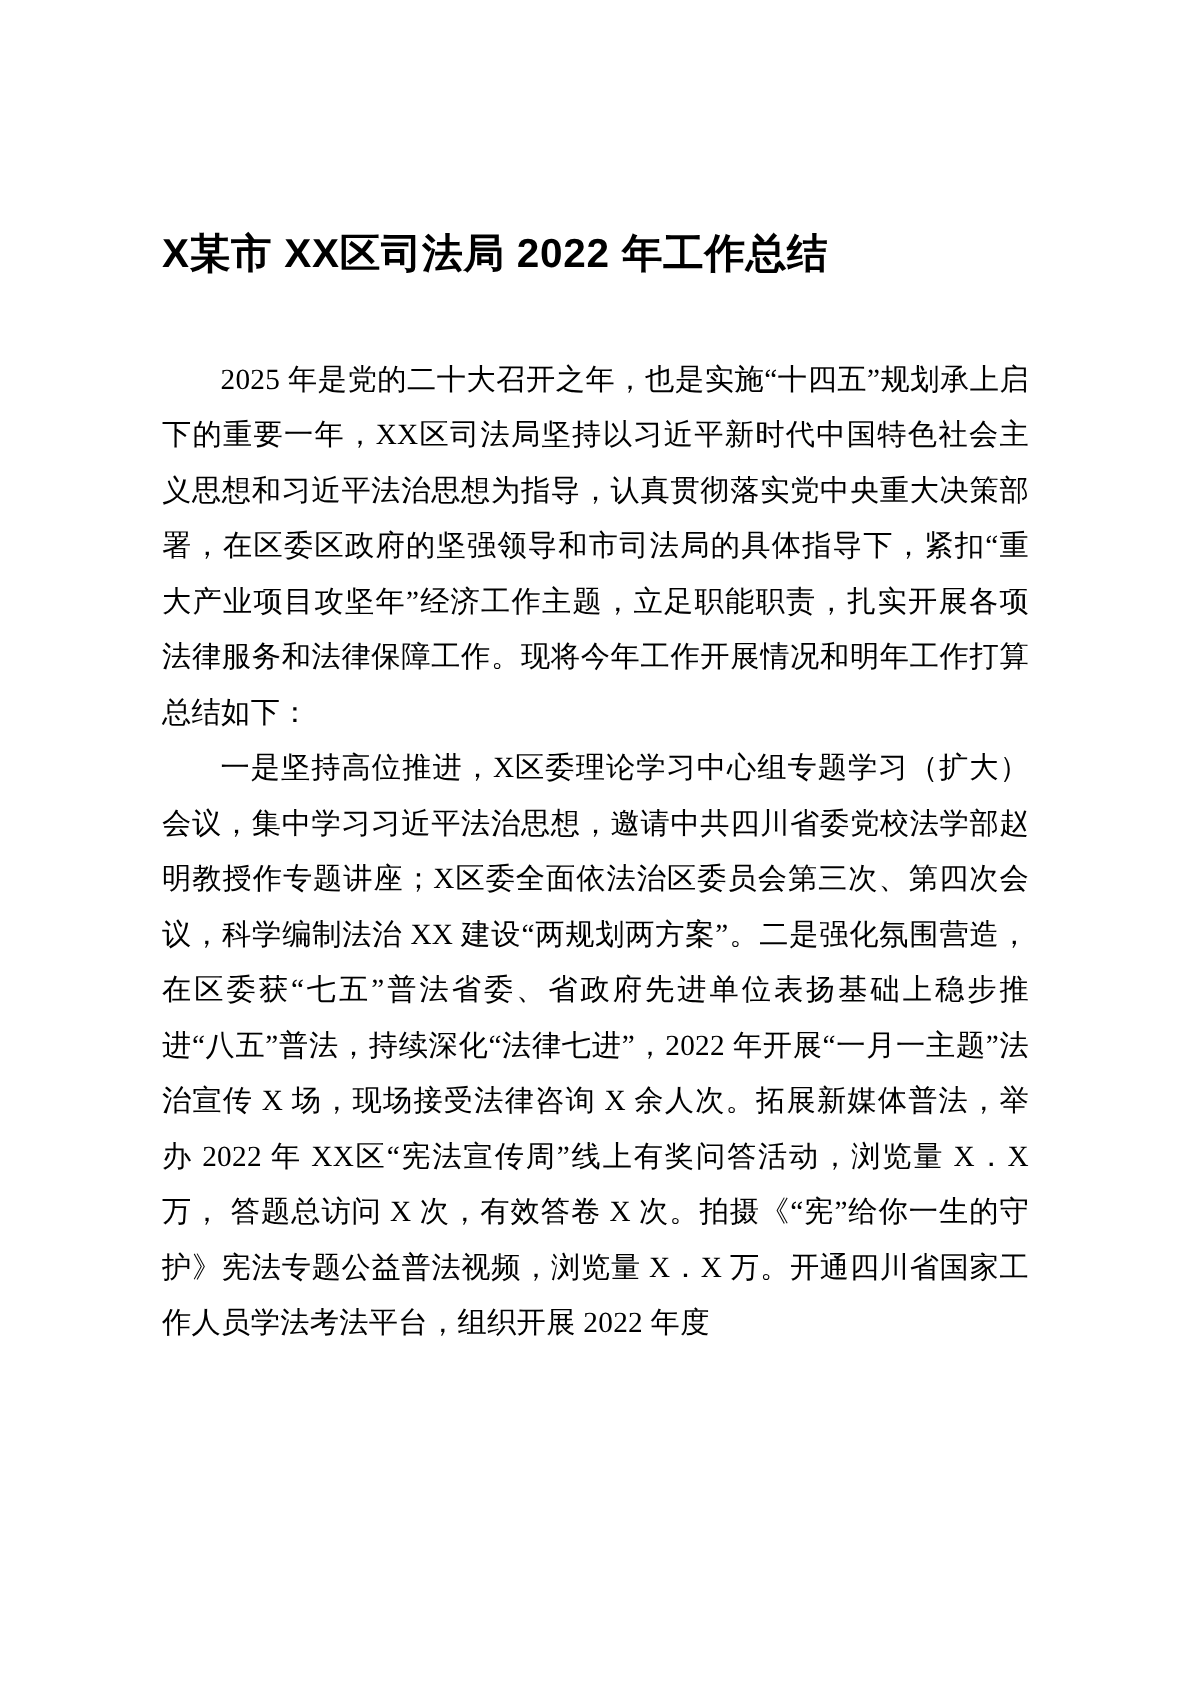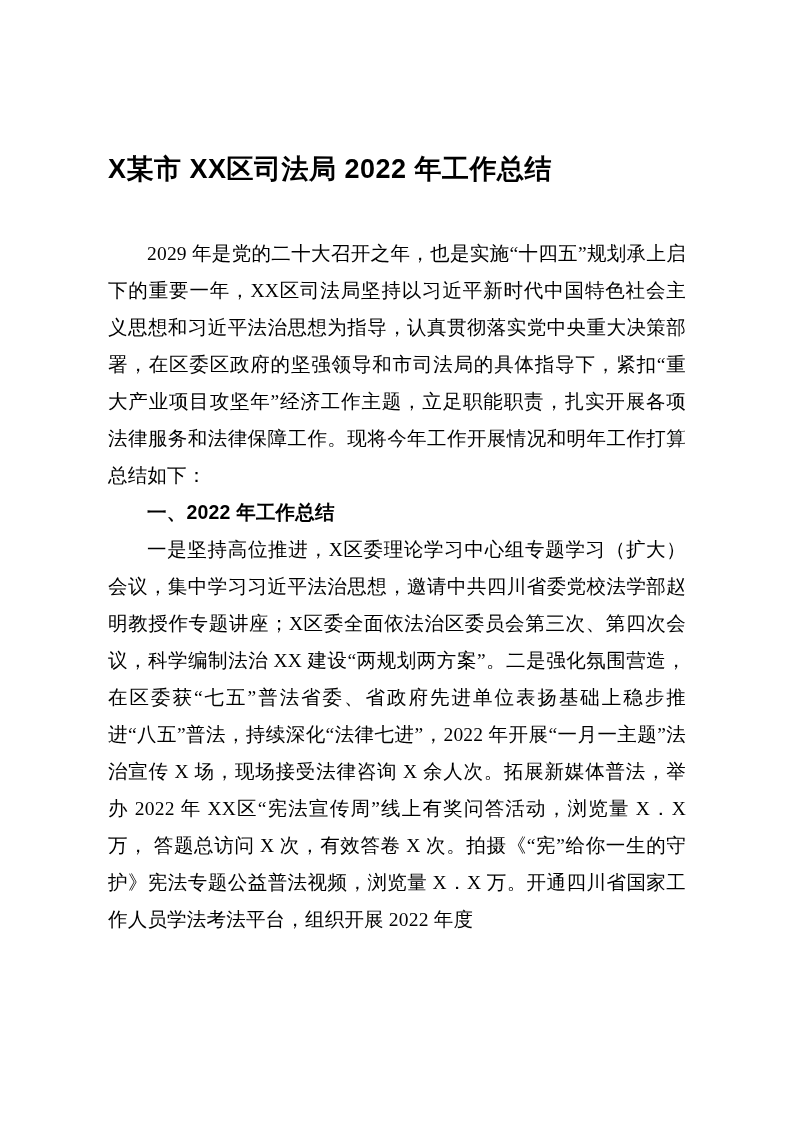--- a/index.html
+++ b/index.html
@@ -64,22 +64,21 @@
 </style>
 </head>
 <body>
 
 <div class="page">
 
   <h1 class="doc-title">X某市 XX区司法局 2022 年工作总结</h1>
 
   <div class="body-block">
 
-    <p class="para">2029 年是党的二十大召开之年，也是实施“十四五”规划承上启下的重要一年，XX区司法局坚持以习近平新时代中国特色社会主义思想和习近平法治思想为指导，认真贯彻落实党中央重大决策部署，在区委区政府的坚强领导和市司法局的具体指导下，紧扣“重大产业项目攻坚年”经济工作主题，立足职能职责，扎实开展各项法律服务和法律保障工作。现将今年工作开展情况和明年工作打算总结如下：</p>
+    <p class="para">2025 年是党的二十大召开之年，也是实施“十四五”规划承上启下的重要一年，XX区司法局坚持以习近平新时代中国特色社会主义思想和习近平法治思想为指导，认真贯彻落实党中央重大决策部署，在区委区政府的坚强领导和市司法局的具体指导下，紧扣“重大产业项目攻坚年”经济工作主题，立足职能职责，扎实开展各项法律服务和法律保障工作。现将今年工作开展情况和明年工作打算总结如下：</p>
 
-    <p class="heading-1">一、2022 年工作总结</p>
 
 
     <p class="para">一是坚持高位推进，X区委理论学习中心组专题学习（扩大）会议，集中学习习近平法治思想，邀请中共四川省委党校法学部赵明教授作专题讲座；X区委全面依法治区委员会第三次、第四次会议，科学编制法治 XX 建设“两规划两方案”。二是强化氛围营造，在区委获“七五”普法省委、省政府先进单位表扬基础上稳步推进“八五”普法，持续深化“法律七进”，2022 年开展“一月一主题”法治宣传 X 场，现场接受法律咨询 X 余人次。拓展新媒体普法，举办 2022 年 XX区“宪法宣传周”线上有奖问答活动，浏览量 X．X万， 答题总访问 X 次，有效答卷 X 次。拍摄《“宪”给你一生的守护》宪法专题公益普法视频，浏览量 X．X 万。开通四川省国家工作人员学法考法平台，组织开展 2022 年度</p>
 
   </div>
 
 </div>
 
 </body></html>

